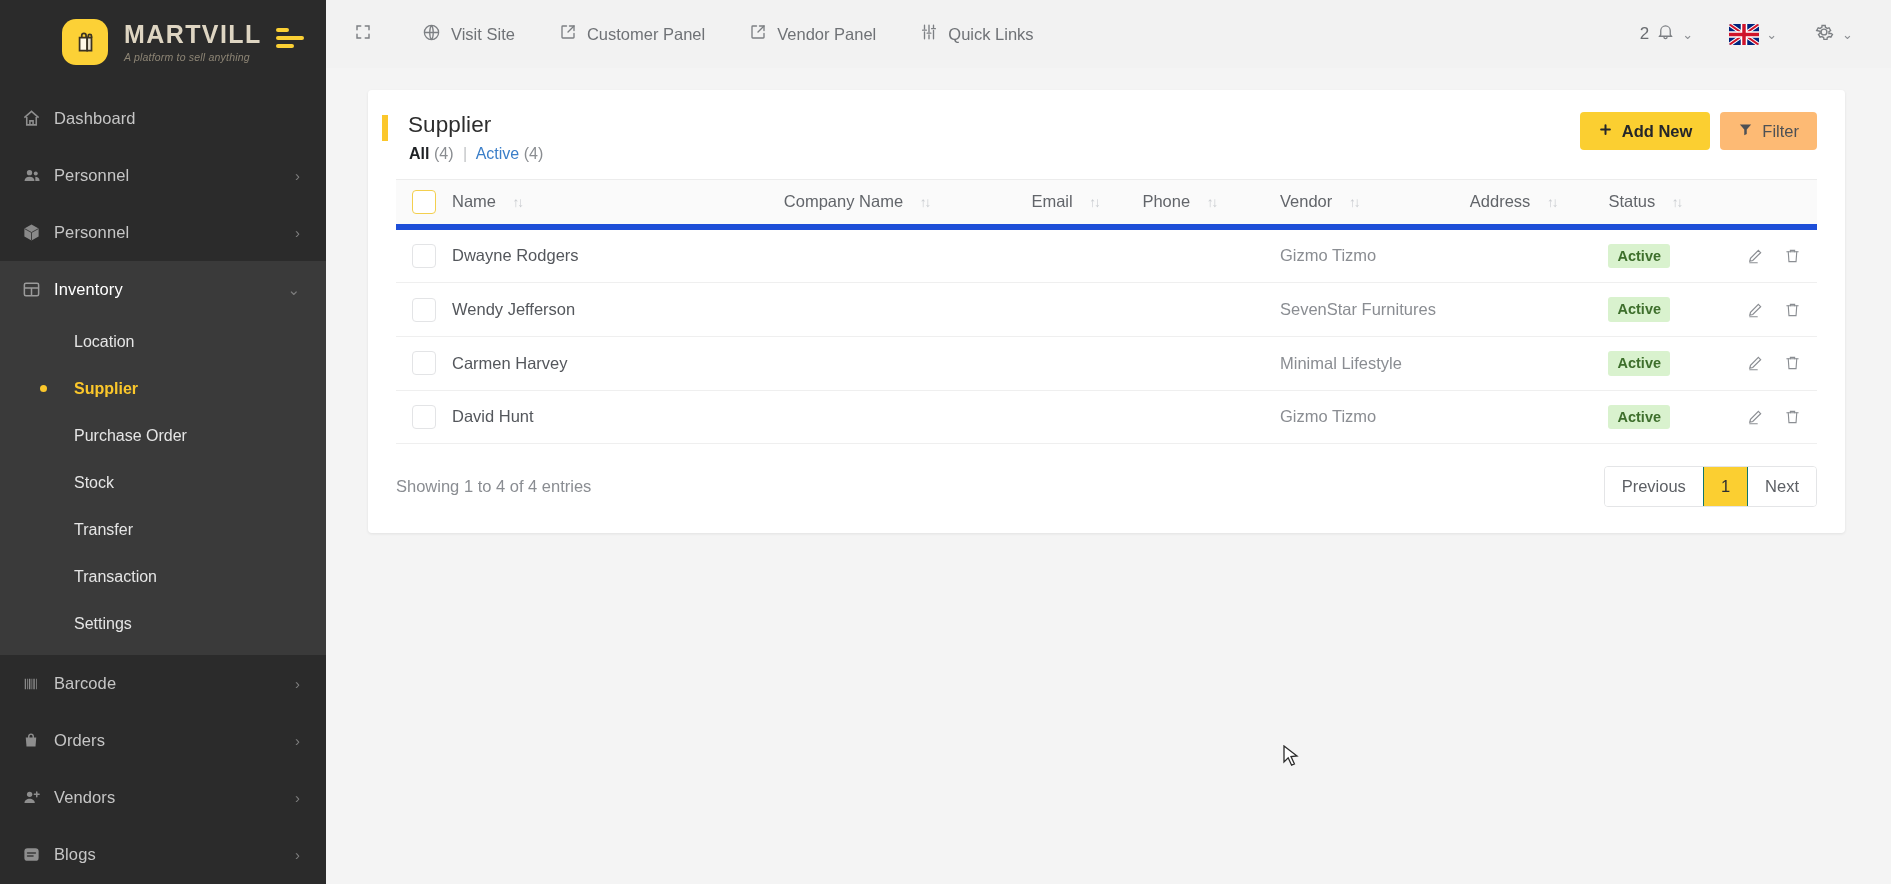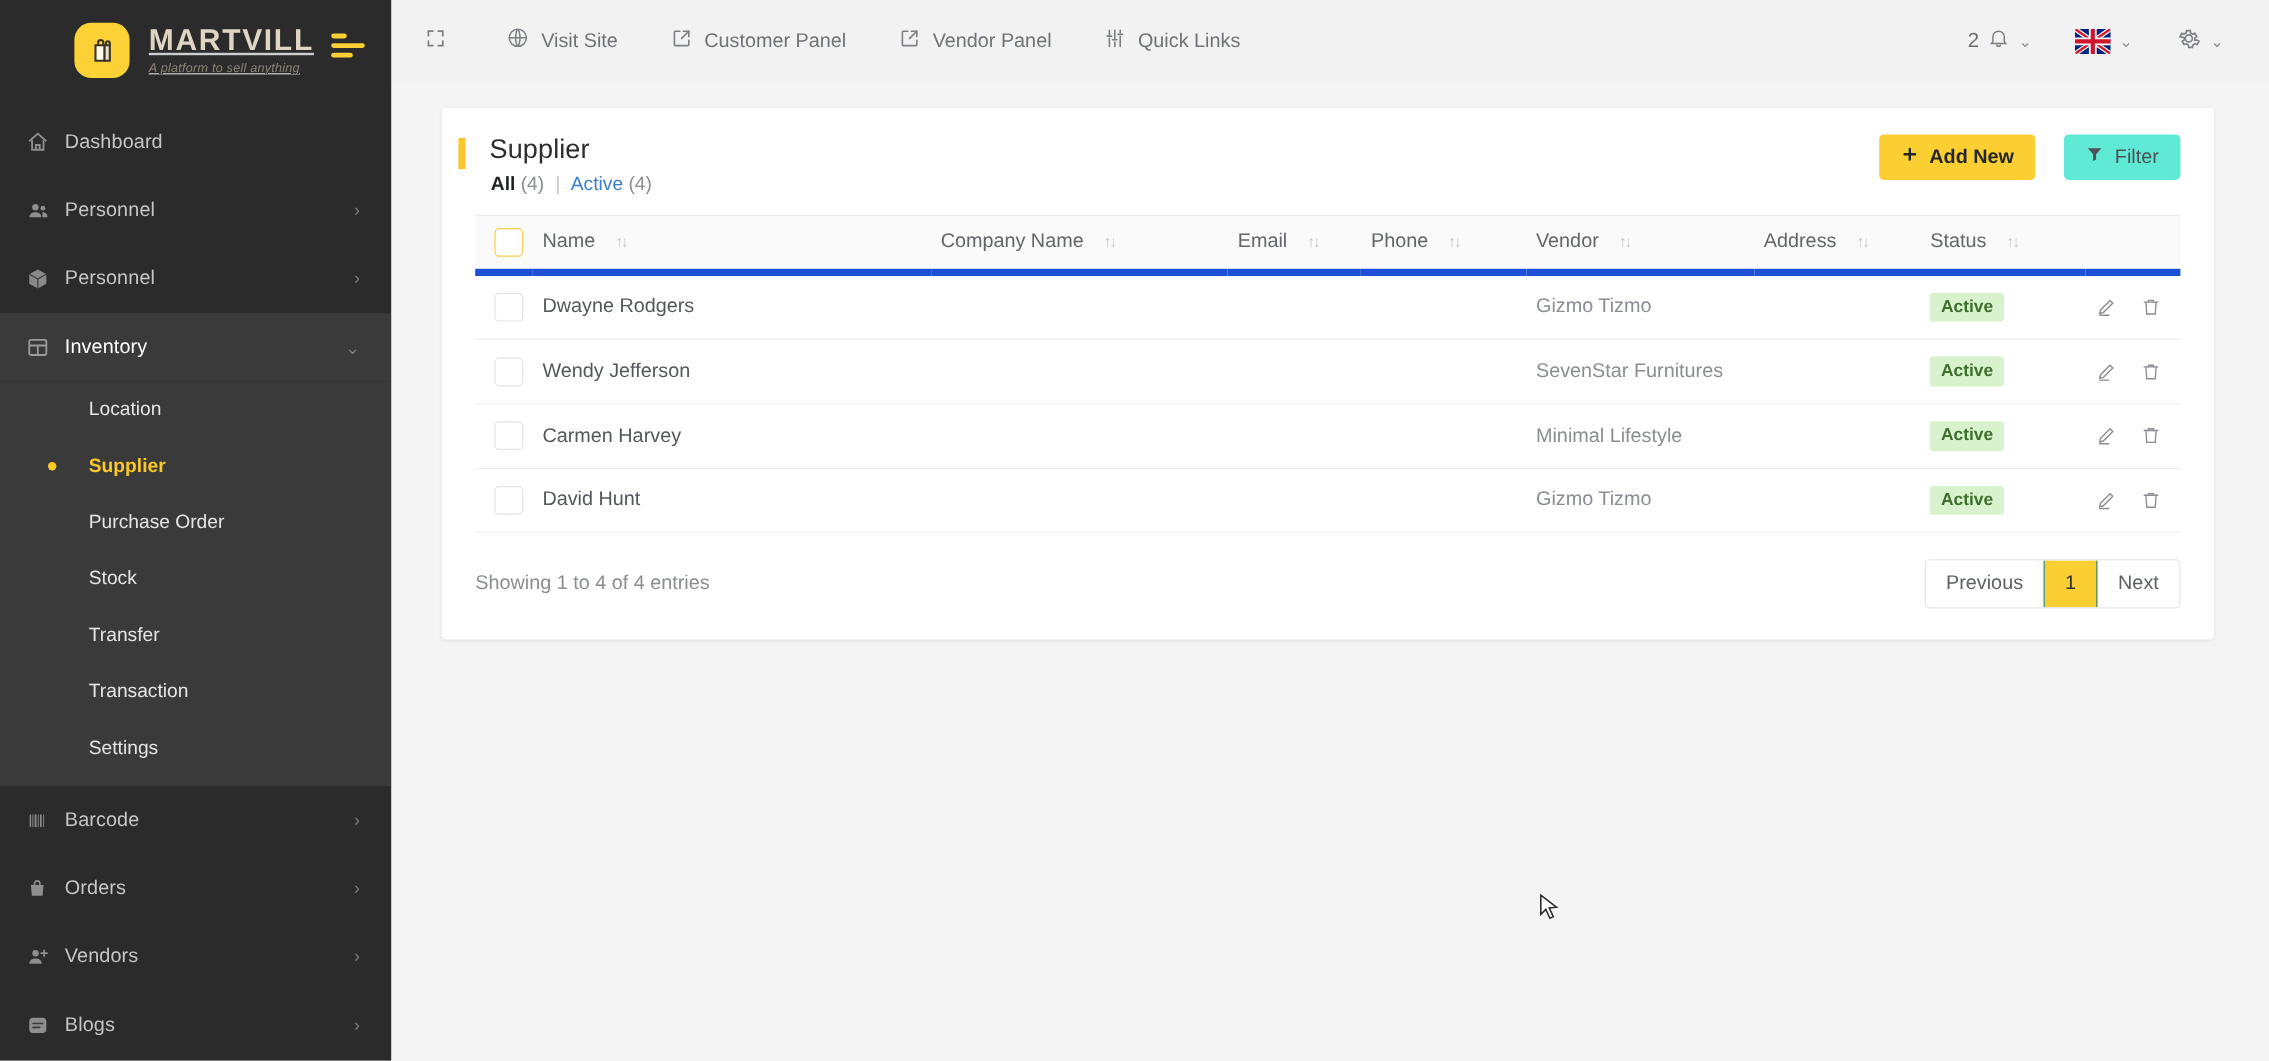--- a/index.html
+++ b/index.html
@@ -15,21 +15,21 @@
   .sidebar {
     width: 326px; flex: 0 0 326px; height: 884px;
     background: #2b2b2b; color: #cfcfcf;
     position: relative; overflow: hidden;
   }
   .brand { height: 84px; display: flex; align-items: center; padding-left: 62px; position: relative; }
   .logo-mark {
     width: 46px; height: 46px; border-radius: 14px; background: #fcd136;
     display: flex; align-items: center; justify-content: center; flex: 0 0 46px;
   }
-  .brand-text { margin-left: 16px; text-decoration: underline; }
+  .brand-text { margin-left: 16px; }
   .brand-name {
     font-size: 25px; font-weight: bold; letter-spacing: 1.4px; color: #ded5c2; line-height: 1;
   }
   .brand-tag { font-size: 10.5px; font-style: italic; color: #8d8575; margin-top: 4px; letter-spacing: .2px; }
   .nav-toggle {
     position: absolute; right: 22px; top: 28px; width: 28px; height: 22px; cursor: pointer;
   }
   .nav-toggle i { display: block; height: 4px; background: #fbd034; border-radius: 2px; margin-bottom: 4px; }
   .nav-toggle i:nth-child(1) { width: 13px; }
   .nav-toggle i:nth-child(2) { width: 28px; }
@@ -79,28 +79,28 @@
   .title-wrap { position: relative; padding-left: 12px; }
   .title-wrap::before {
     content: ""; position: absolute; left: -14px; top: 3px; width: 6px; height: 26px; background: #fbc72b;
   }
   .page-title { font-size: 22.5px; color: #2d2d2d; font-weight: normal; letter-spacing: .1px; }
   .filter-tabs { margin-top: 7px; font-size: 16px; color: #8a8d91; padding-left: 1px; }
   .filter-tabs .f-all { color: #1f2225; font-weight: bold; }
   .filter-tabs .f-count { color: #8a8d91; font-weight: normal; }
   .filter-tabs .sep { color: #c2c4c6; margin: 0 5px; }
   .filter-tabs .f-active { color: #3a7ec8; cursor: pointer; }
-  .head-actions { margin-left: auto; display: flex; gap: 24px; align-items: center; }
+  .head-actions { margin-left: auto; display: flex; gap: 10px; align-items: center; }
   .btn {
     display: flex; align-items: center; gap: 9px; height: 38px; padding: 0 18px;
     border-radius: 4px; font-size: 16.5px; cursor: pointer; border: none;
     font-family: "Liberation Sans", sans-serif;
   }
   .btn-add { background: #fbcf31; color: #24262a; font-weight: bold; }
-  .btn-filter { background: #5eead4; color: #4e5155; }
+  .btn-filter { background: #fdba74; color: #4e5155; }
 
   
   table { width: 100%; border-collapse: collapse; margin-top: 16px; }
   thead th {
     background: #fafafa; border-top: 1px solid #ececec; border-bottom: 6px solid #1d4ed8;
     height: 47px; text-align: left; font-size: 16.5px; color: #62656a; font-weight: normal;
     padding: 0 8px; white-space: nowrap;
   }
   thead th:first-child { padding-left: 16px; width: 56px; }
   .sort { color: #c8cbcf; font-size: 13.5px; margin-left: 12px; letter-spacing: -2px; cursor: pointer; }

